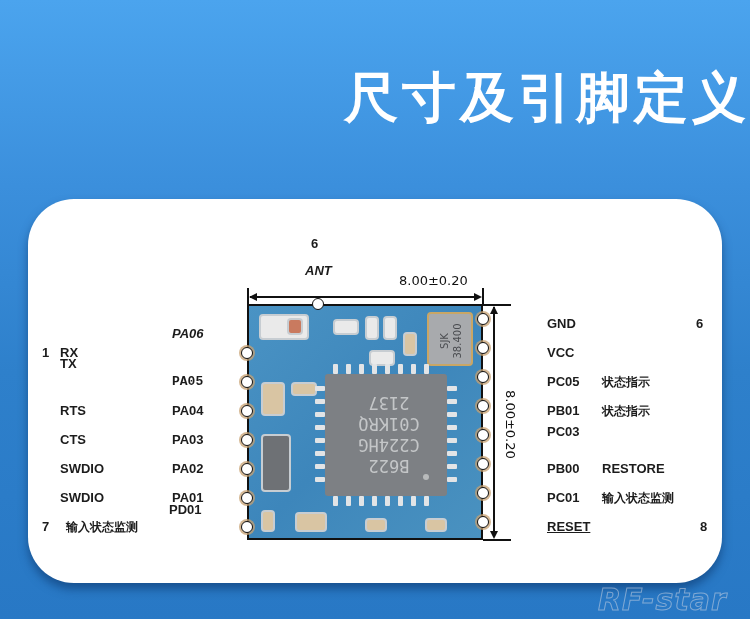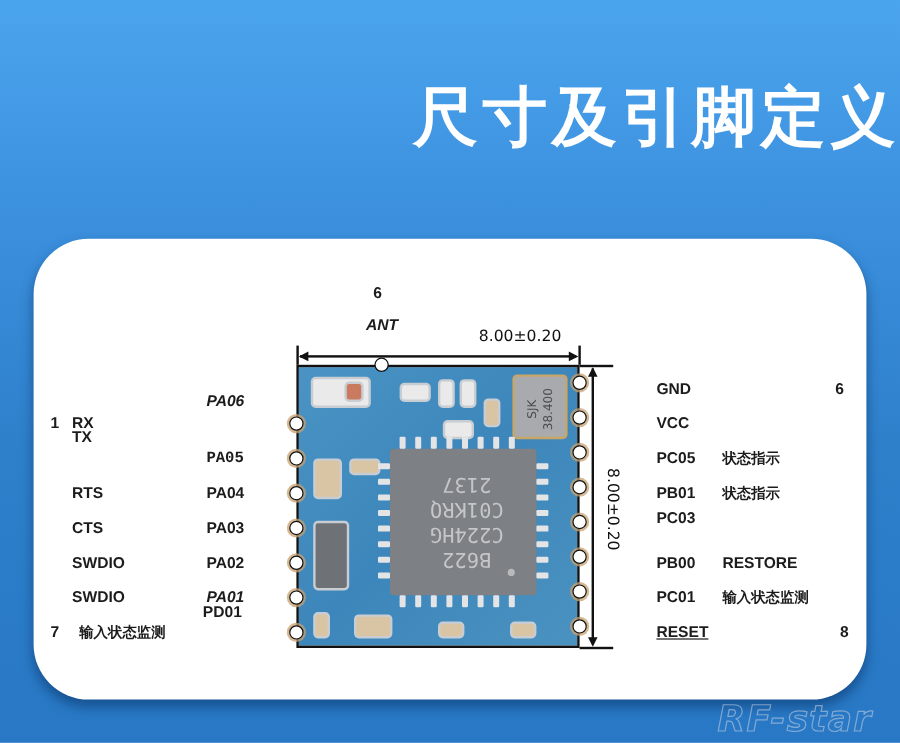--- a/index.html
+++ b/index.html
@@ -229,21 +229,21 @@
   <div class="lbl right-align" style="left:60px; width:90px; top:403px;">RTS</div>
   <div class="lbl" style="left:172px; top:403px;">PA04</div>
 
   <div class="lbl right-align" style="left:60px; width:90px; top:432px;">CTS</div>
   <div class="lbl" style="left:172px; top:432px;">PA03</div>
 
   <div class="lbl right-align" style="left:60px; width:90px; top:461px;">SWDIO</div>
   <div class="lbl" style="left:172px; top:461px;">PA02</div>
 
   <div class="lbl right-align" style="left:60px; width:90px; top:490px;">SWDIO</div>
-  <div class="lbl" style="left:172px; top:490px;font-style:italic;">PA01</div>
+  <div class="lbl" style="left:172px; top:490px;">PA01</div>
 
   <div class="lbl" style="left:42px; top:519px;">7</div>
   <div class="lbl cn" style="left:66px; top:519px;">输入状态监测</div>
   <div class="lbl" style="left:169px; top:502px;">PD01</div>
 </div>
 
 <div>
   <div class="lbl" style="left:547px; top:316px;">GND</div>
   <div class="lbl" style="left:696px; top:316px;">6</div>
 

